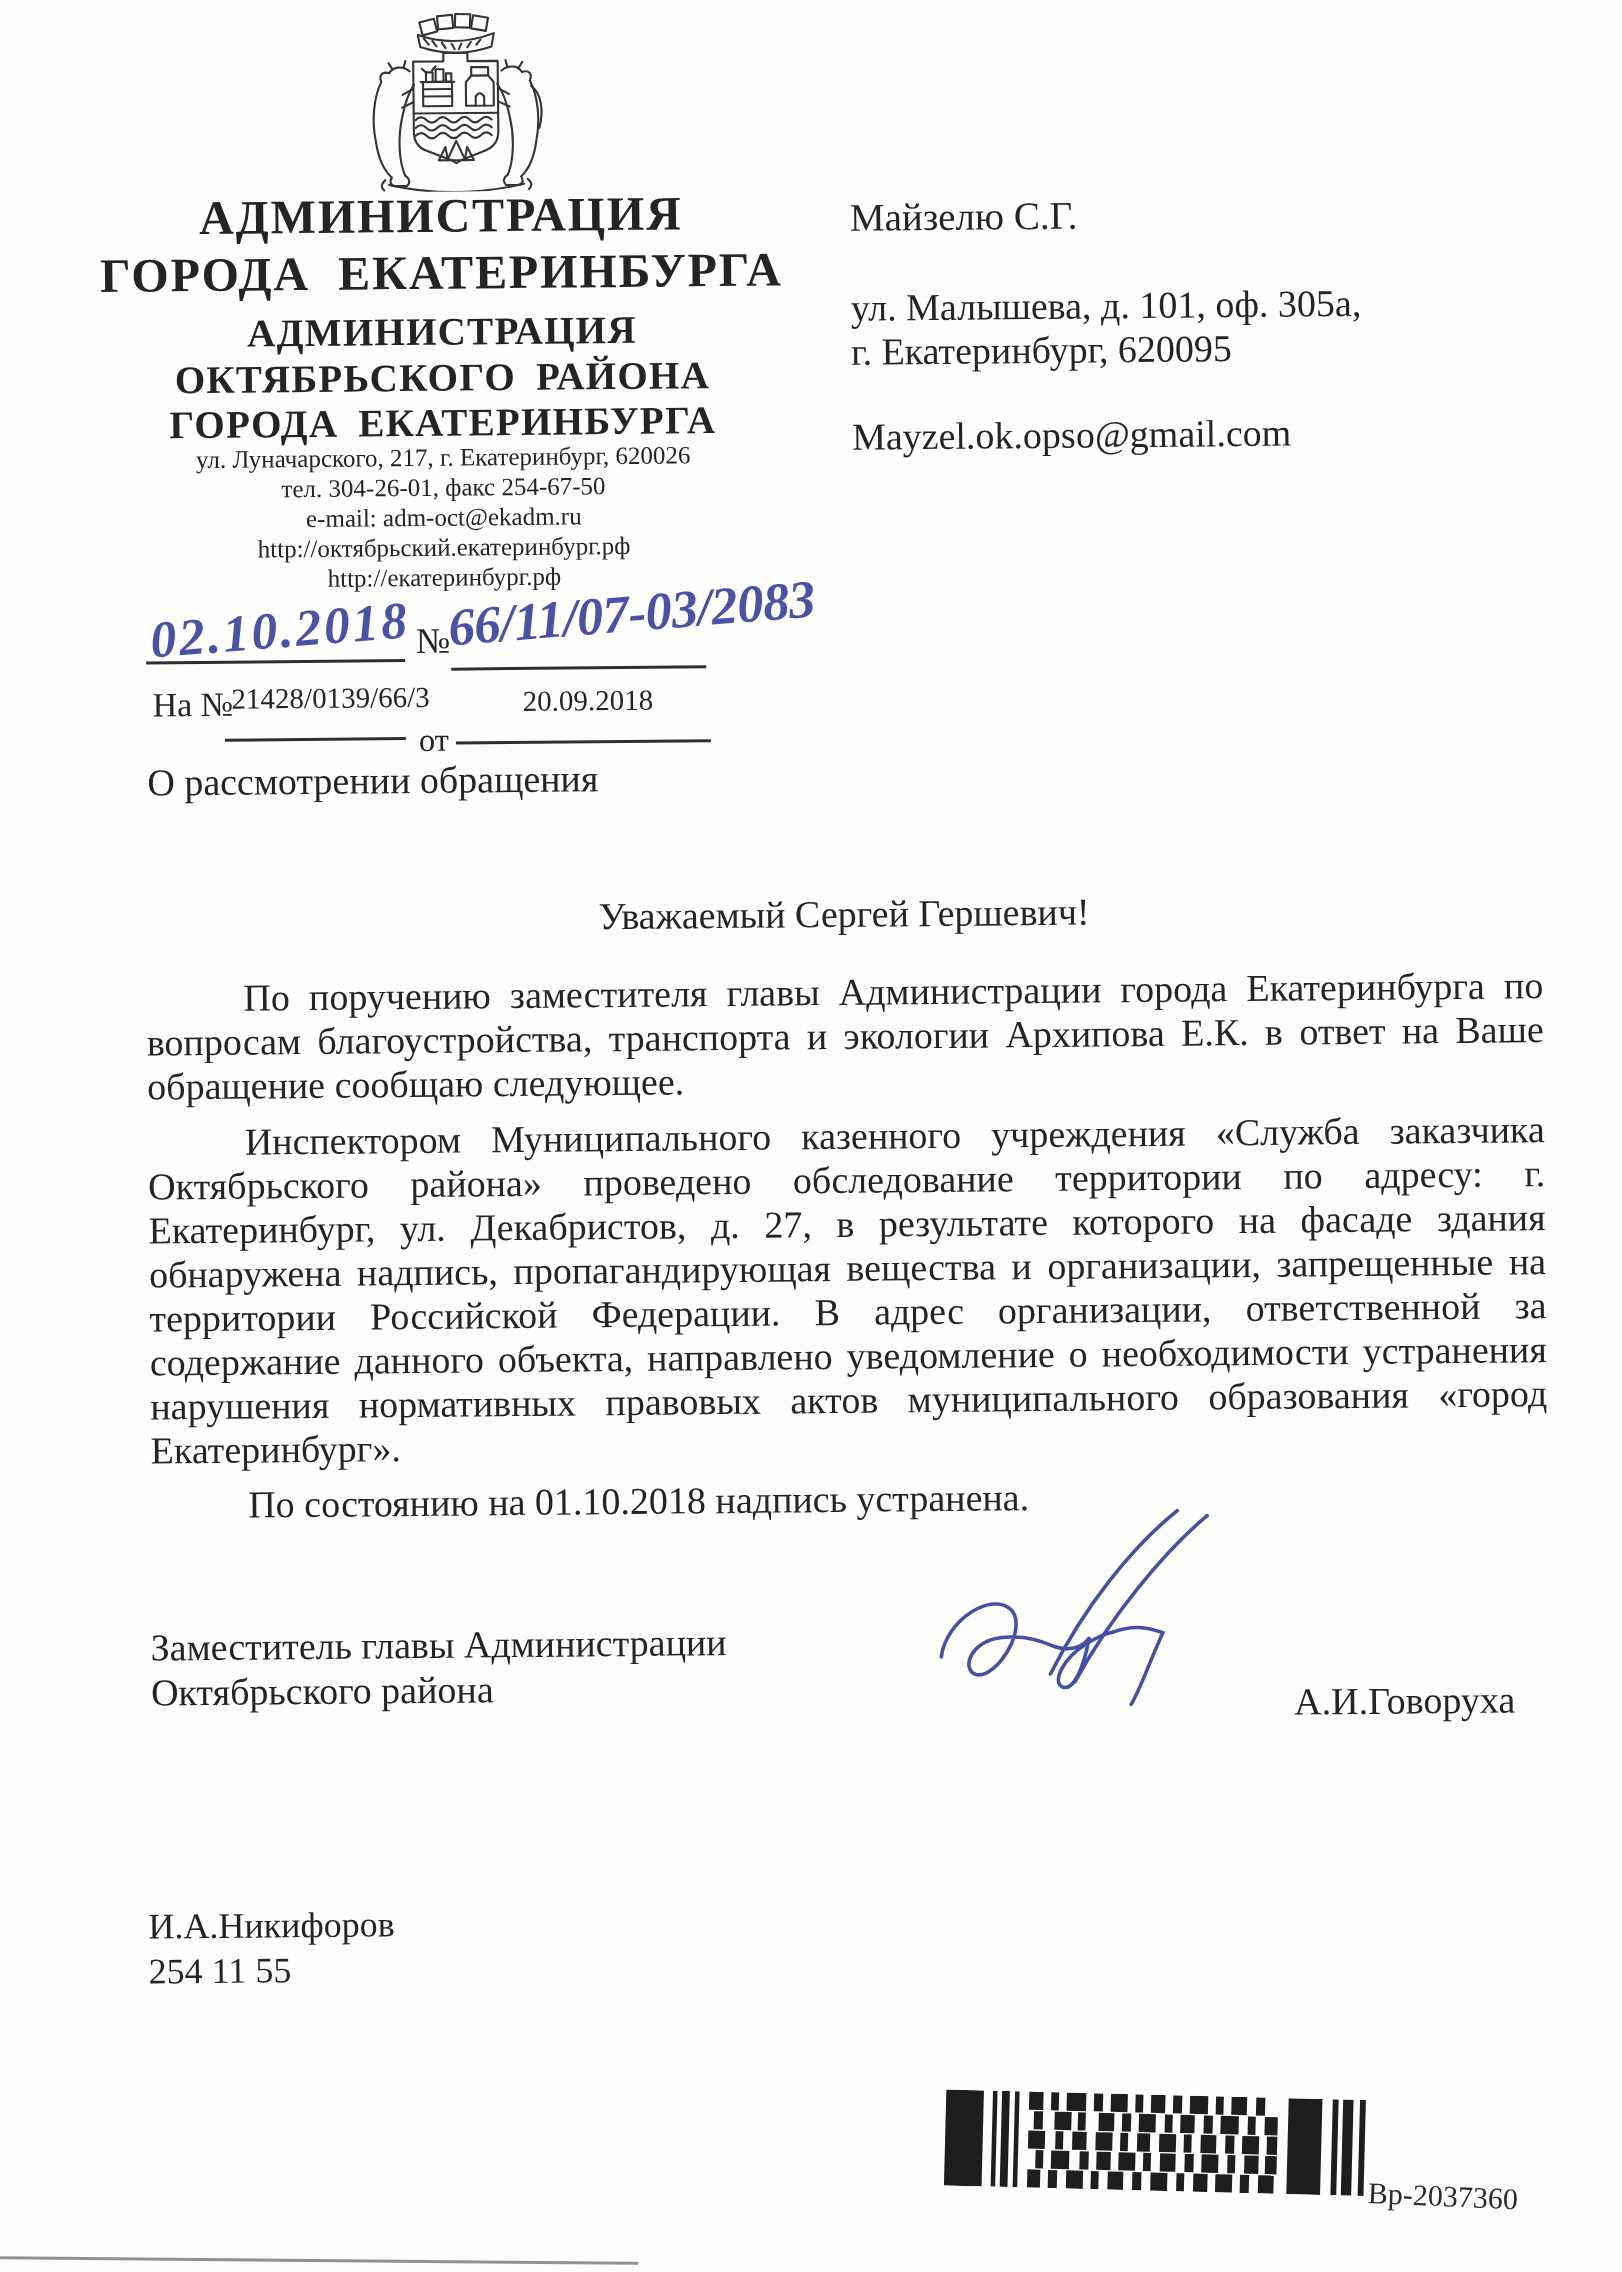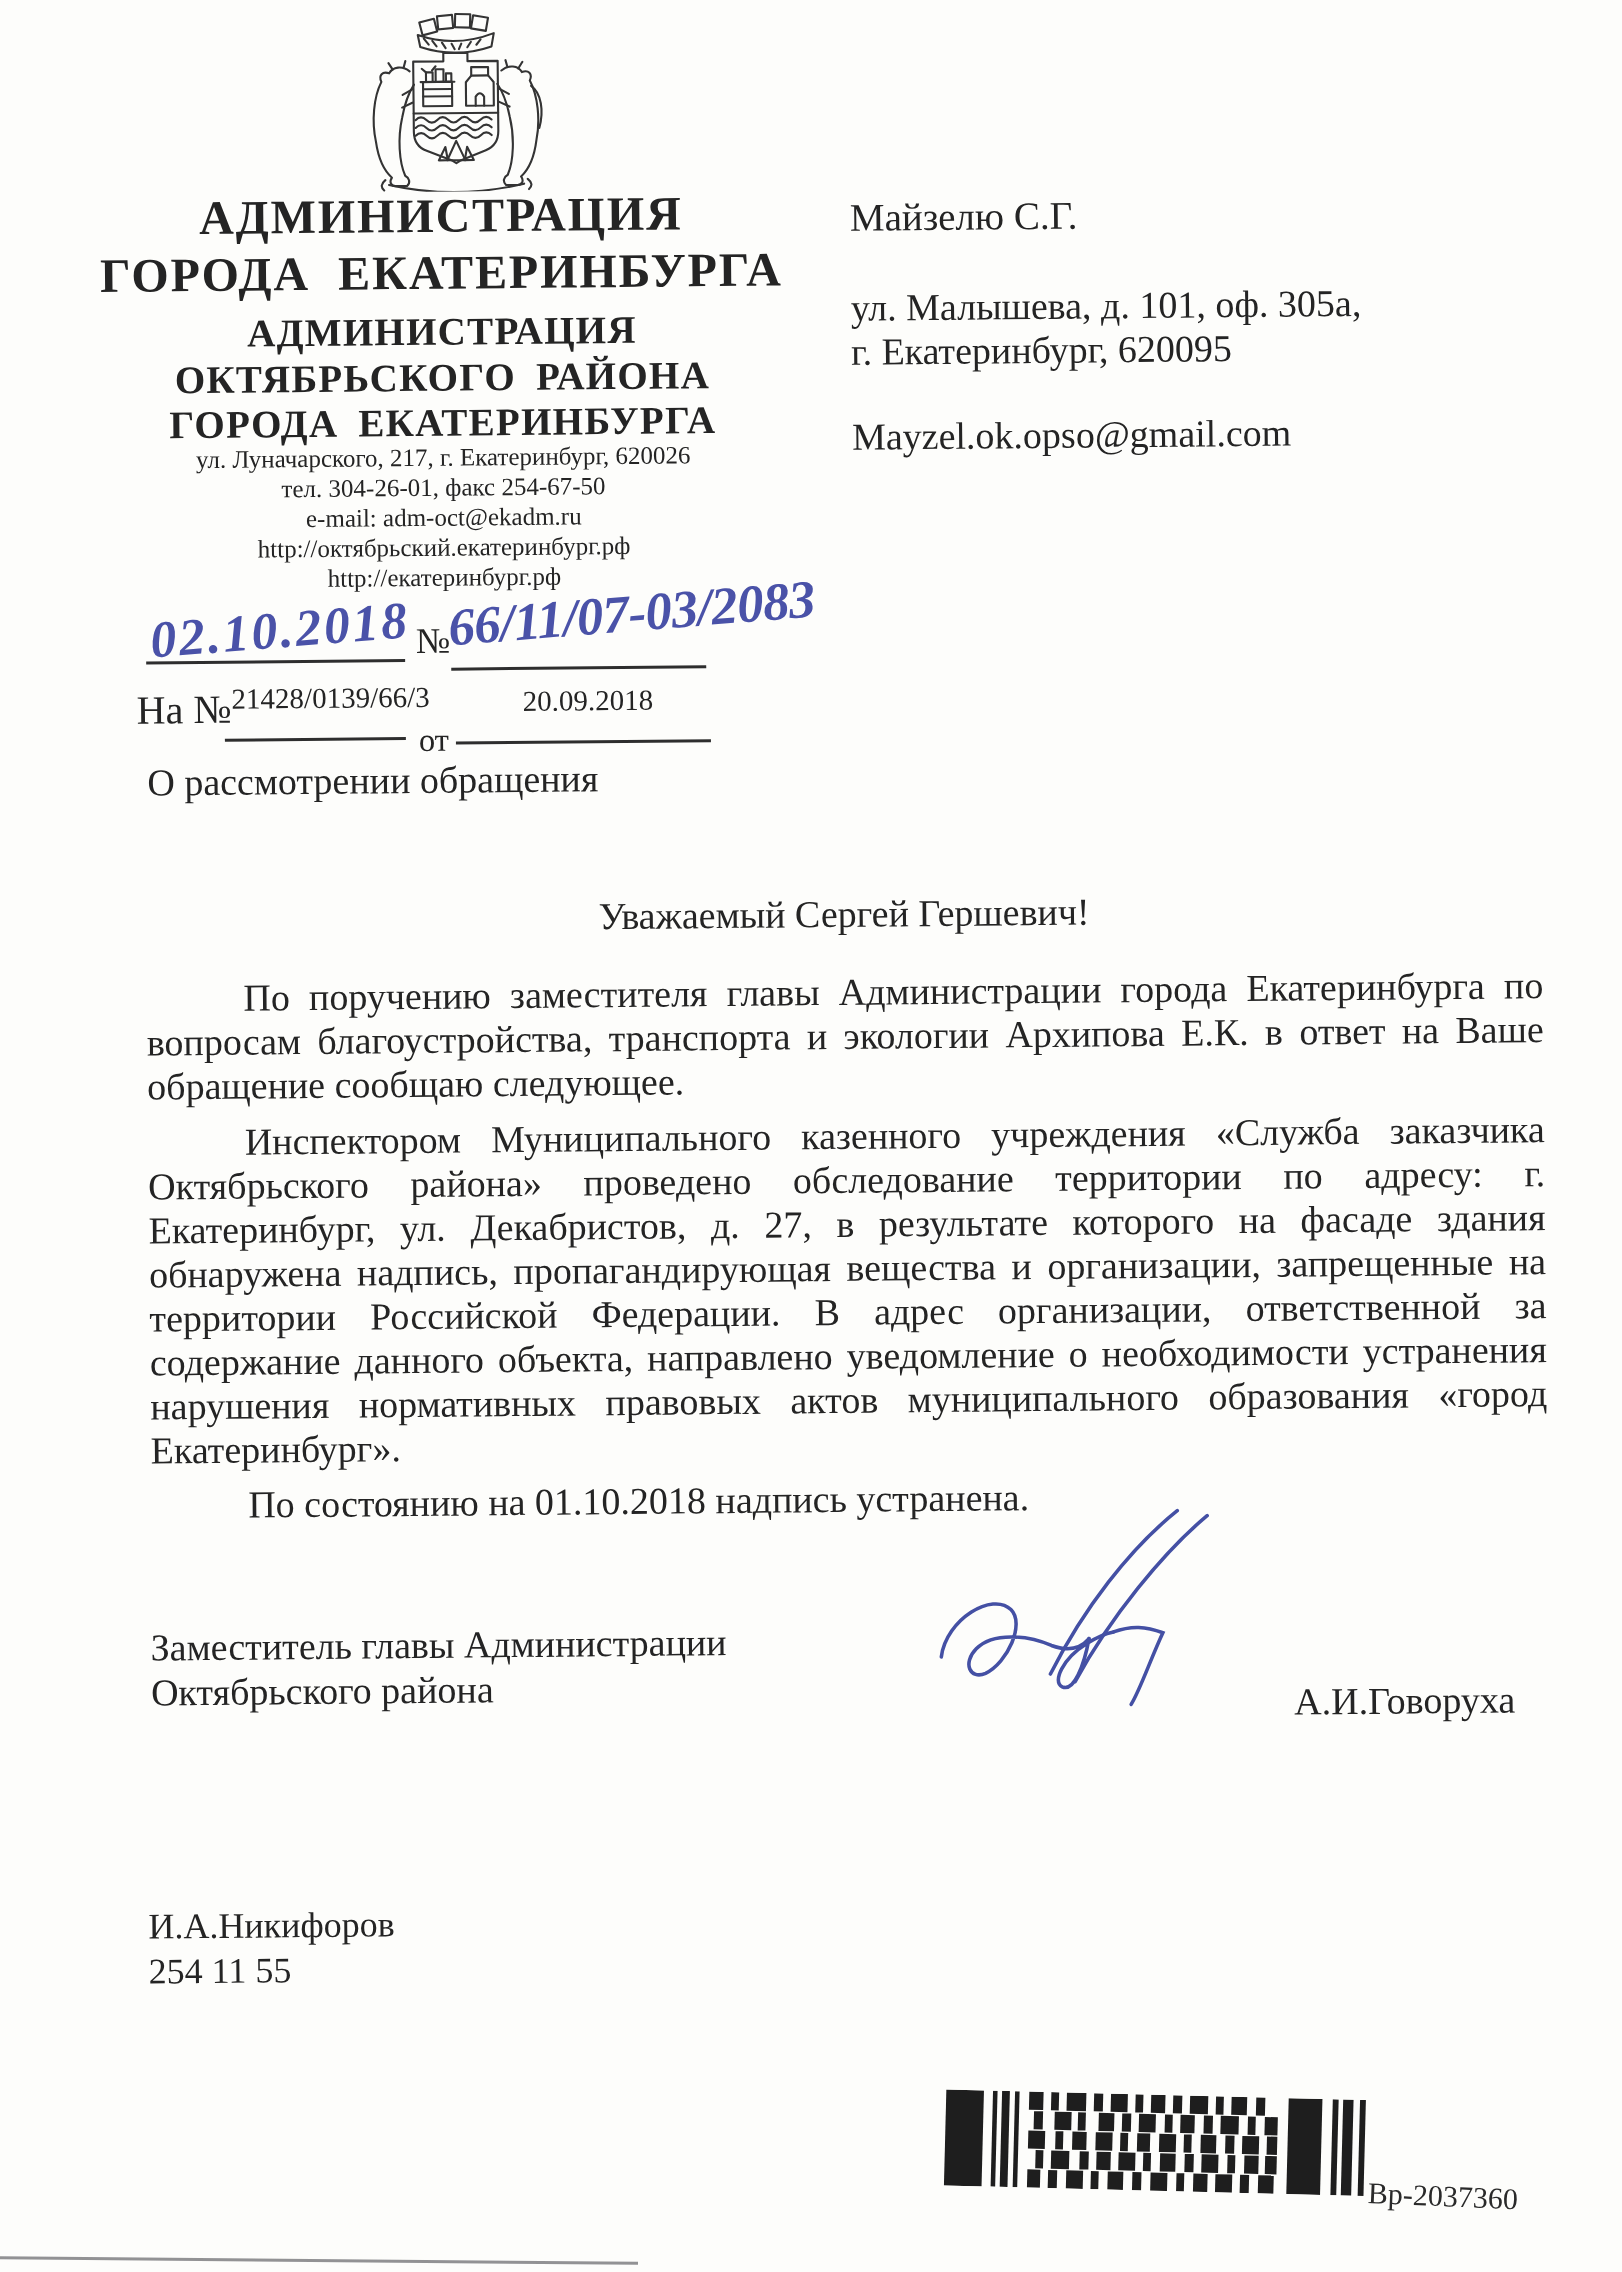--- a/index.html
+++ b/index.html
@@ -31,21 +31,21 @@
   
   .hand{color:#4a52a8;font-style:italic;font-weight:600;white-space:nowrap;}
   .hand-date{left:153px;top:595px;font-size:52px;letter-spacing:2.6px;transform:rotate(-4deg);}
   .num-sign{left:419px;top:616px;font-size:36px;}
   .hand-number{left:451px;top:581px;font-size:53px;letter-spacing:-0.6px;transform:rotate(-4deg);}
   .uline{height:2.6px;background:#2e2e2e;}
   .u-date{left:149px;top:655px;width:259px;}
   .u-num{left:454px;top:664px;width:255px;}
   .u-reply{left:227px;top:733px;width:181px;}
   .u-rdate{left:458px;top:738px;width:255px;}
-  .reply-label{left:139px;top:680px;font-size:40px;white-space:nowrap;}
+  .reply-label{left:155px;top:680px;font-size:34px;white-space:nowrap;}
   .reply-number{left:234px;top:677px;font-size:29px;white-space:nowrap;}
   .from-label{left:421px;top:718px;font-size:32.5px;}
   .reply-date{left:525px;top:682px;font-size:29px;white-space:nowrap;}
   .subject{left:149px;top:754px;font-size:38px;}
   
   .salutation{left:146px;top:892px;width:1397px;text-align:center;font-size:38px;}
   .body-text{left:146px;top:970px;width:1397px;font-size:38px;line-height:44px;text-align:justify;}
   .body-text p{margin:0;text-indent:97px;}
   .body-text p + p{margin-top:11.7px;}
   

